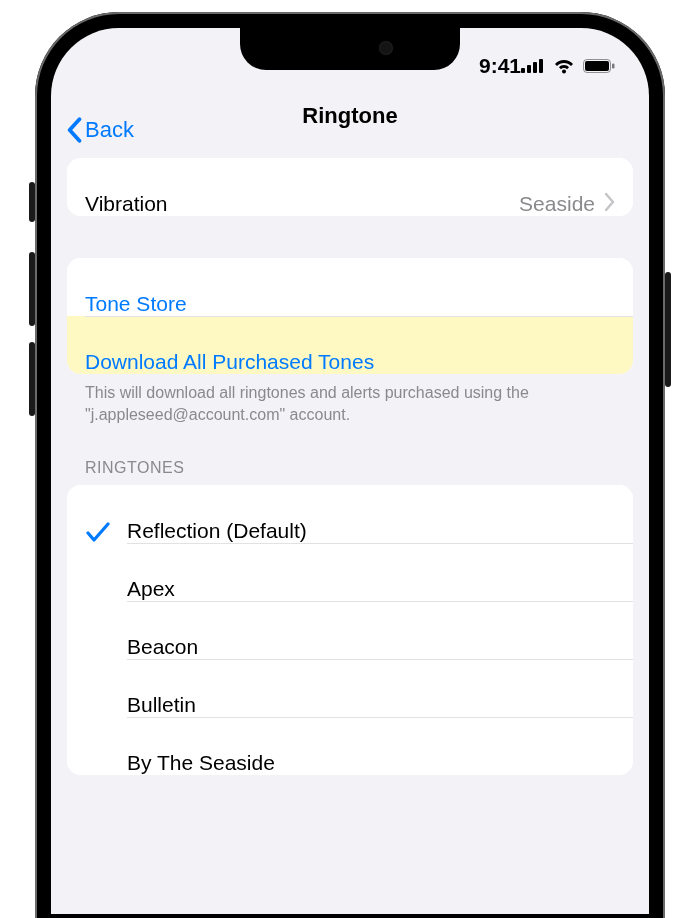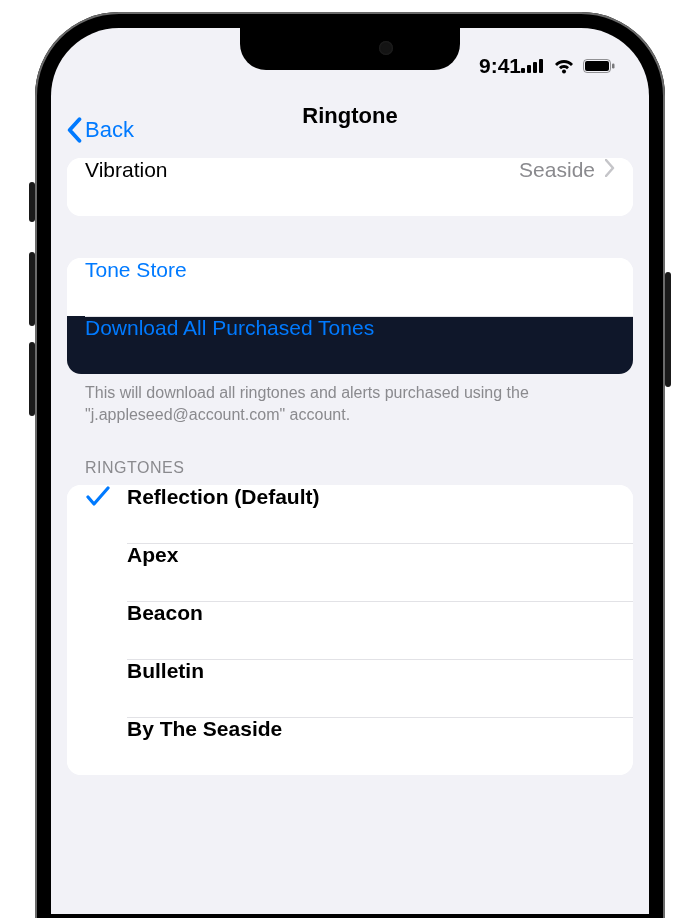--- a/index.html
+++ b/index.html
@@ -109,44 +109,44 @@
     text-transform: uppercase;
   }
   .section-footer {
     font-size: 16px;
     color: #8a8a8e;
     padding: 8px 18px 0 18px;
     line-height: 1.35;
   }
   .row {
     display: flex;
-    align-items: flex-start;
+    align-items: flex-end;
     min-height: 58px;
     padding: 0 18px;
     font-size: 21px;
     position: relative;
     background: #fff;
   }
-  .row.selected-row { background: #0f172a; }
+  .row.selected-row { background: #fef9c3; }
   .row + .row::before {
     content: "";
     position: absolute;
     top: 0;
     left: 18px;
     right: 0;
     height: 1px;
     background: #e2e2e6;
   }
   .row-label { flex: 1; color: #000; }
   .row-link { color: #007aff; }
   .row-value { color: #8a8a8e; font-size: 21px; }
   .chevron-right { margin-left: 10px; }
   .spacer-lg { height: 42px; }
   .spacer-md { height: 34px; }
-  .ringtone-row { padding-left: 60px; font-weight: bold; }
+  .ringtone-row { padding-left: 60px; }
   .ringtone-row + .ringtone-row::before { left: 60px; }
   .check-slot {
     position: absolute;
     left: 16px;
     width: 30px;
     display: flex;
     justify-content: center;
   }
 </style>
 </head>

